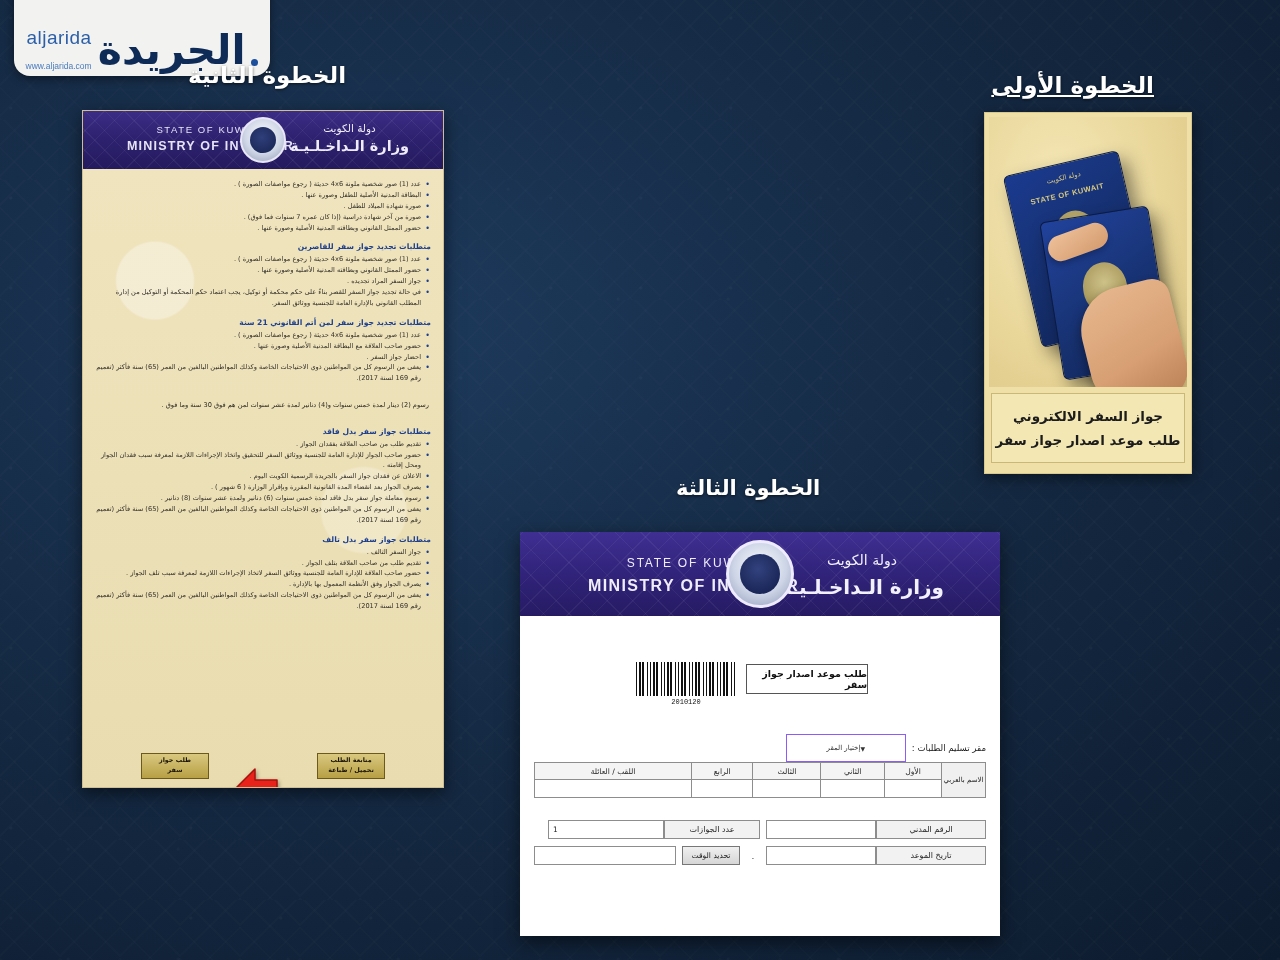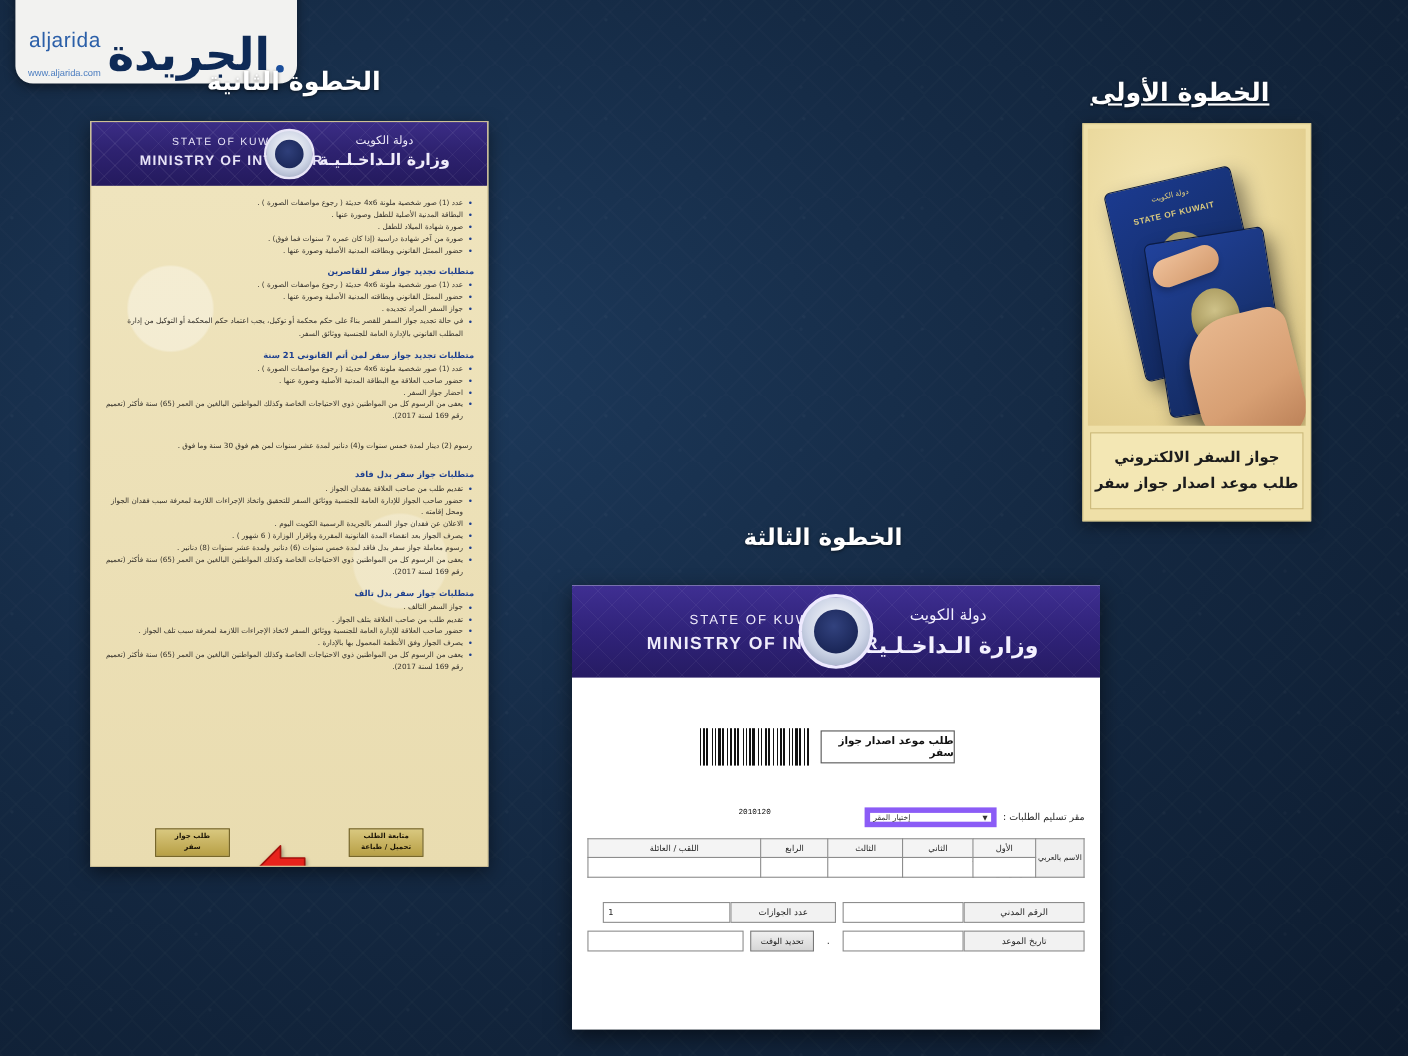--- a/index.html
+++ b/index.html
@@ -244,37 +244,37 @@
     font-size:7.4px; color:#2f2c24; line-height:1.6;
   }
   .barcode{
     position:absolute; left:116px; top:46px; width:100px; height:34px;
     background:
       repeating-linear-gradient(90deg,#111 0 1px, #fff 1px 3px, #111 3px 5px, #fff 5px 6px,
         #111 6px 8px, #fff 8px 11px, #111 11px 12px, #fff 12px 14px);
   }
   .barcode-num{
     position:absolute; left:116px; top:82px; width:100px; text-align:center;
-    font-size:7px; font-family:"Liberation Mono", monospace; color:#111;margin-top:37px;
+    font-size:7px; font-family:"Liberation Mono", monospace; color:#111;
   }
   .req-box{
     position:absolute; left:226px; top:48px; width:122px; height:30px;
     border:1px solid #555; background:#fff;
     display:flex; align-items:center; justify-content:center;
     font-size:9.5px; font-weight:bold; color:#111;
   }
   .office-row{
     position:absolute; right:14px; left:14px; top:118px;
     display:flex; align-items:center; justify-content:flex-start; gap:6px; direction:rtl;
   }
   .office-label{ font-size:8.6px; color:#1b1b1b; }
   .office-select{
-    width:120px; height:18px; border:5px solid #8b5cf6; background:#fff;
+    width:120px; height:28px; border:1px solid #8b5cf6; background:#fff;
     font-size:7px; color:#333; display:flex; align-items:center;
-    justify-content:space-between; padding:0 3px; direction:rtl;
+    justify-content:center; padding:0 3px; direction:rtl;
   }
   .caret{ font-size:6px; color:#333; }
 
   table.form-table{
     position:absolute; right:14px; left:14px; top:146px;
     border-collapse:collapse; width:calc(100% - 28px); direction:rtl;
   }
   table.form-table td{
     border:1px solid #8d8d8d; height:17px; font-size:7.6px; color:#1f1f1f;
     text-align:center; background:#f4f4f4; padding:0;

